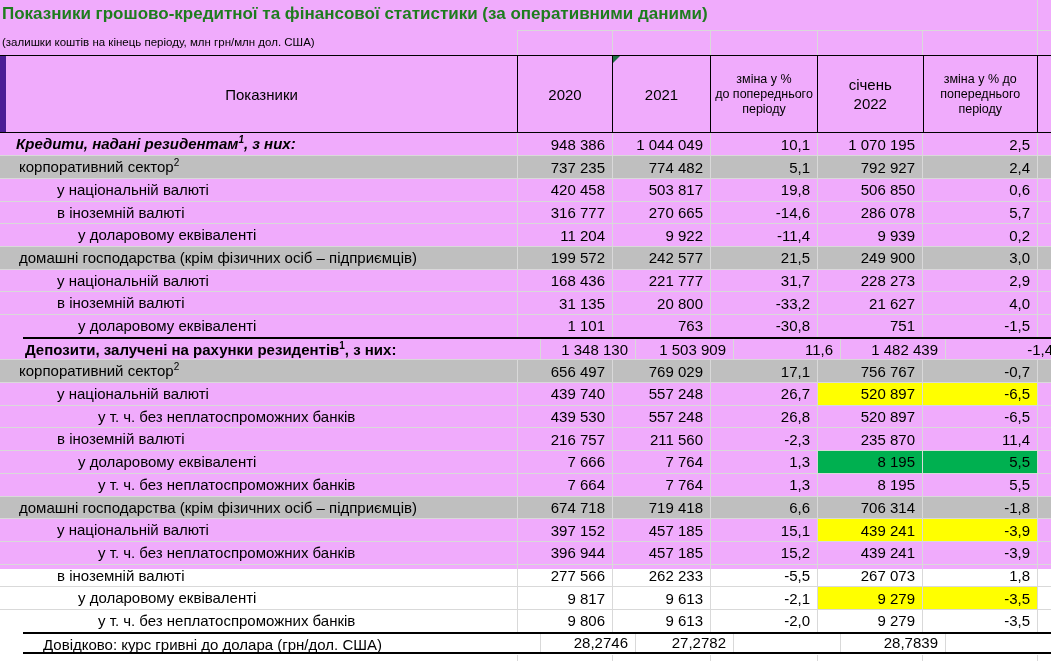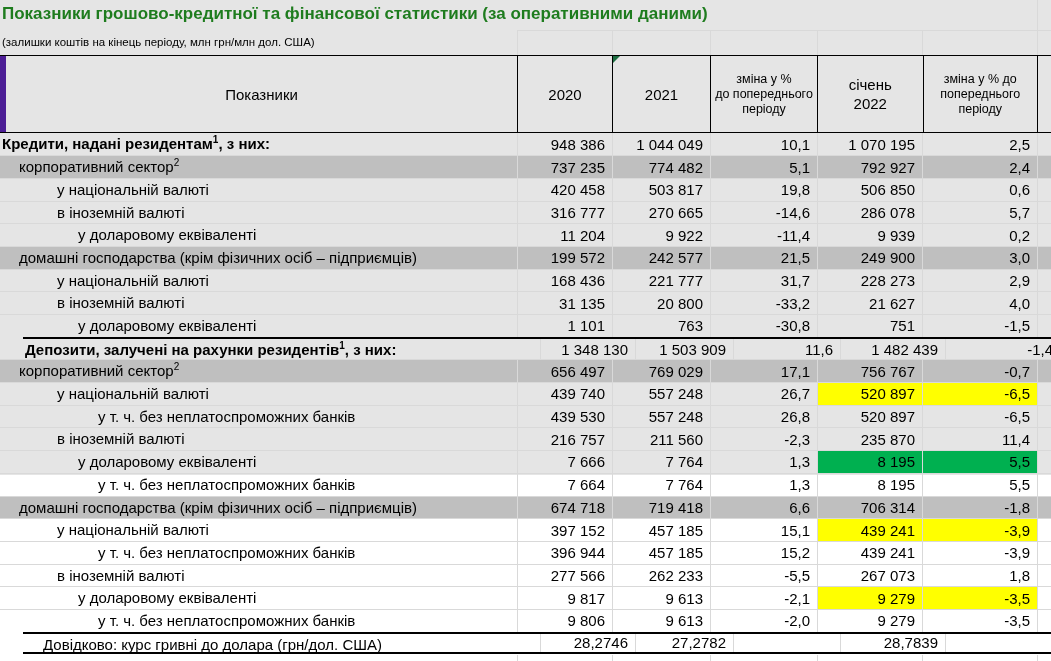--- a/index.html
+++ b/index.html
@@ -1,18 +1,18 @@
 <!DOCTYPE html>
 <html><head>
 <meta charset="utf-8">
 <style>
   * { box-sizing: border-box; margin: 0; padding: 0; }
   html,body { width:1051px; height:661px; overflow:hidden; background:#fff;
               font-family:"Liberation Sans", sans-serif; color:#000; }
-  .page { position:relative; width:1051px; height:475px; background:#e5e5e5; }
+  .page { position:relative; width:1051px; height:569px; background:#f0abfc; }
 
   .title { position:absolute; left:2px; top:4px; font-size:17px; font-weight:bold; color:#1E7C1E; white-space:nowrap; }
   .subtitle { position:absolute; left:2px; top:36px; font-size:11.5px; white-space:nowrap; }
 
   
   .gl { position:absolute; background:#D9D9D9; }
 
   .table { position:absolute; left:0; top:55px; width:1051px; }
 
   
@@ -87,21 +87,21 @@
 2022</div>
           <div class="hcell h-chg2">зміна у % до
 попереднього
 періоду</div>
         </div>
       </div>
       <div class="h-strip"></div>
     </div>
     <div id="rows">
         <div class="row first">
-          <div class="cell label bold" style="padding-left: 2px;">Кредити, надані резидентам<sup>1</sup>, з них:</div>
+          <div class="cell label bold" style="padding-left: 16px; font-style: italic;">Кредити, надані резидентам<sup>1</sup>, з них:</div>
           <div class="cell num c0">948 386</div>
           <div class="cell num c1">1 044 049</div>
           <div class="cell num c2">10,1</div>
           <div class="cell num c3">1 070 195</div>
           <div class="cell num c4">2,5</div>
           <div class="cell strip"></div>
         </div>
         <div class="row gray">
           <div class="cell label" style="padding-left: 19px;">корпоративний сектор<sup>2</sup></div>
           <div class="cell num c0">737 235</div>

